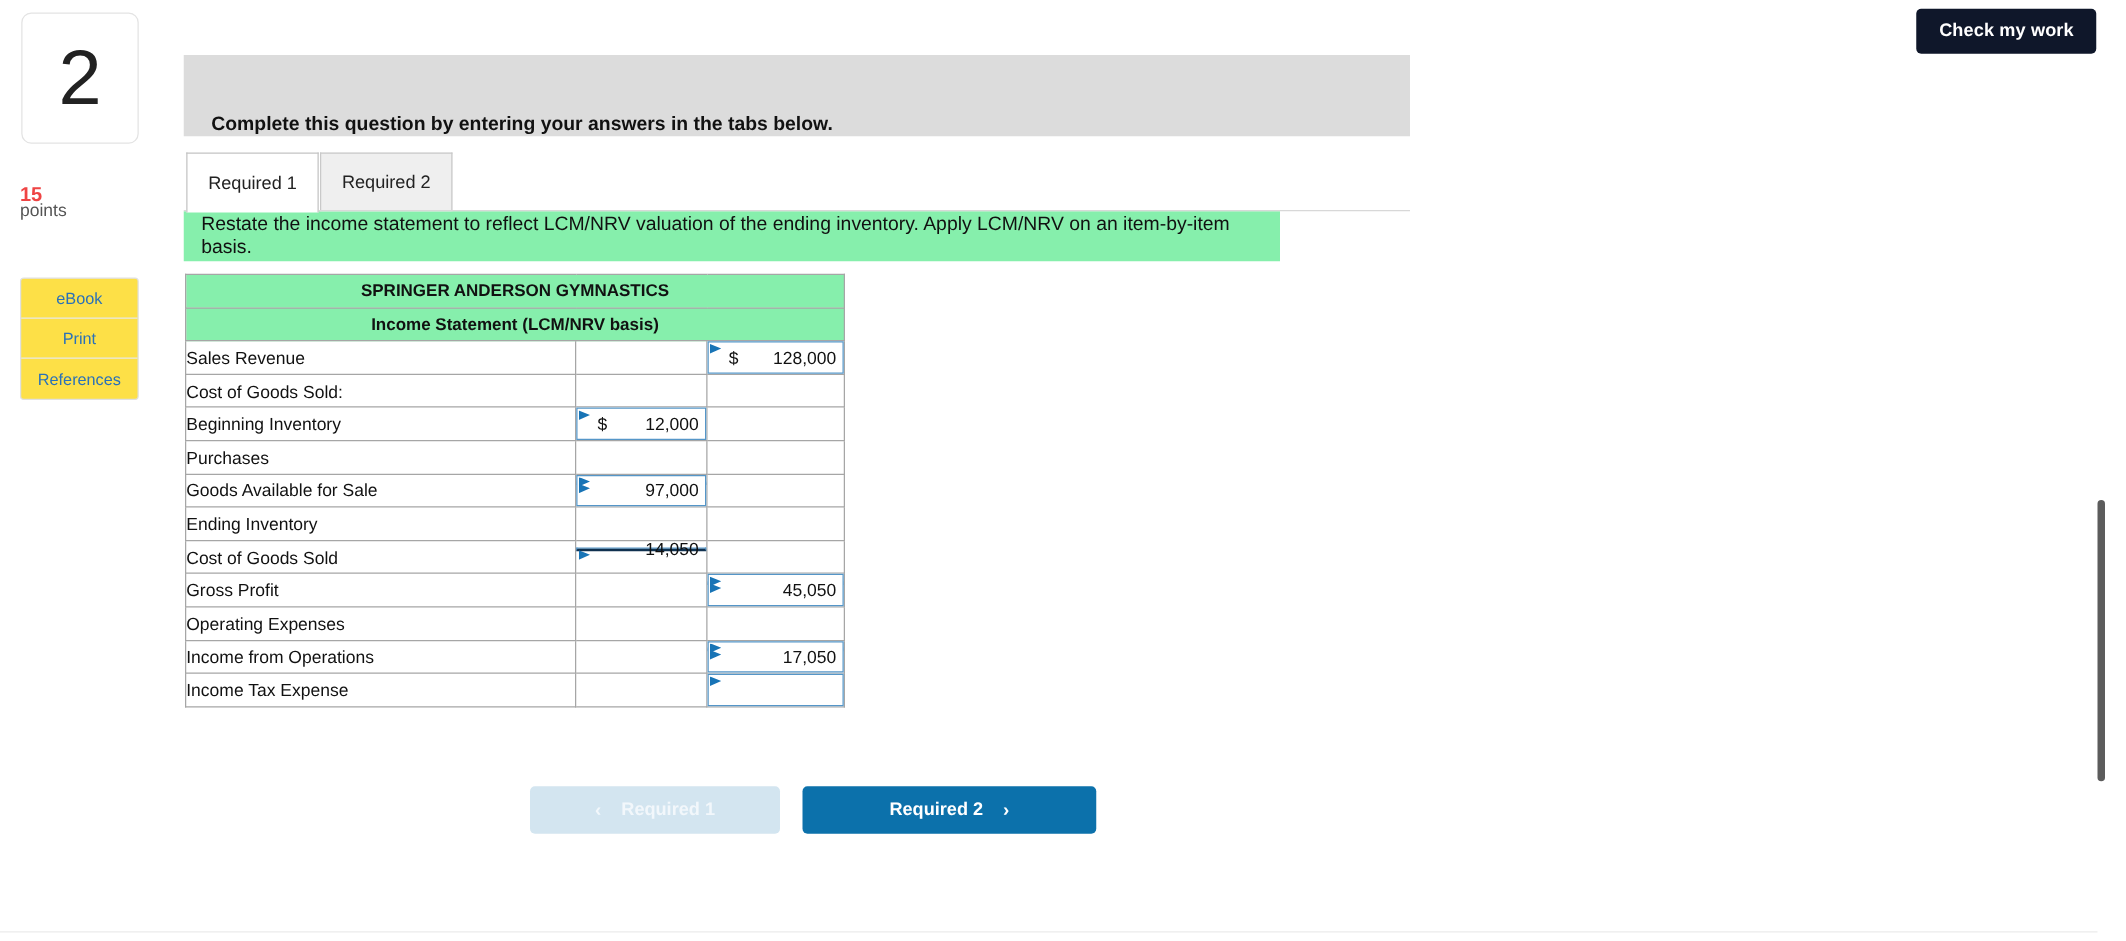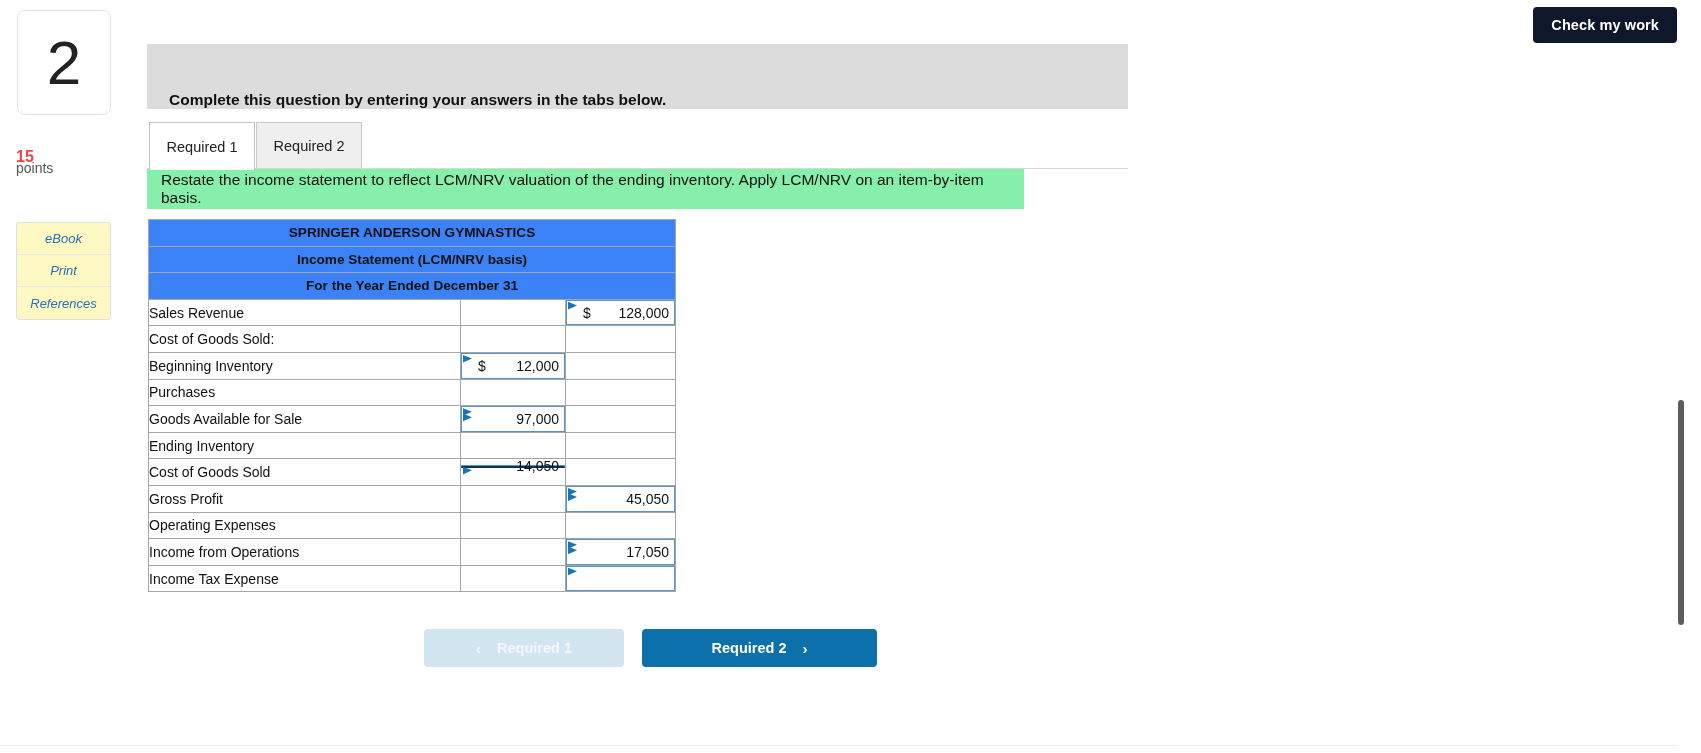--- a/index.html
+++ b/index.html
@@ -23,21 +23,21 @@
   .points-num {
     position:absolute; left:16px; top:148px;
     font-size:16px; font-weight:bold; color:#ef4444;
   }
   .points-lbl {
     position:absolute; left:16px; top:160px;
     font-size:14px; color:#555;
   }
   .tool-list {
     position:absolute; left:16px; top:222px; width:95px;
-    border:1px solid #e0e0e0; border-radius:3px; background:#fef9c3;font-style:italic;
+    border:1px solid #e0e0e0; border-radius:3px; background:#fde047;
   }
   .tool-item {
     height:32px; display:flex; align-items:center; justify-content:center;
     font-size:13px; color:#2a71b8; border-bottom:1px solid #e8e8e8;
     cursor:pointer;
   }
   .tool-item:last-child { border-bottom:none; }
 
   
   .check-btn {
@@ -73,21 +73,21 @@
   .subbanner {
     width:877px; min-height:40px; background:#86efac;
     display:flex; align-items:center; padding:0 14px;
     font-size:15.5px; color:#111;
   }
 
   
   .stmt { position:absolute; left:148px; top:219px; width:528px; border-collapse:collapse; }
   .stmt td { border:1px solid #a6a6a6; font-size:14px; color:#111; height:26.6px; padding:0; }
   .hdr td {
-    background:#3b82f6; text-align:center; font-weight:bold;
+    background:#86efac; text-align:center; font-weight:bold;
     font-size:13.6px; color:#111; height:26.6px;
   }
   .lbl { width:312px; padding-left:6px; }
   .ind1 { padding-left:22px; }
   .ind2 { padding-left:36px; }
   .colA { width:105px; }
   .colB { width:110px; }
 
   
   .cellwrap { position:relative; width:100%; height:100%; }
@@ -170,23 +170,20 @@
     </div>
   </div>
 
   <table class="stmt">
     <tbody>
       <tr class="hdr">
         <td colspan="3">SPRINGER ANDERSON GYMNASTICS</td>
       </tr>
       <tr class="hdr">
         <td colspan="3">Income Statement (LCM/NRV basis)</td>
-      </tr>
-      <tr class="hdr">
-        <td colspan="3">For the Year Ended December 31</td>
       </tr>
     </tbody>
     <tbody id="stmt-rows">
         <tr>
           <td class="lbl">Sales Revenue</td>
           <td class="colA"></td>
           <td class="colB">
             <div class="cellwrap">
               <div class="inp">
                 <span class="tri flag"></span>

